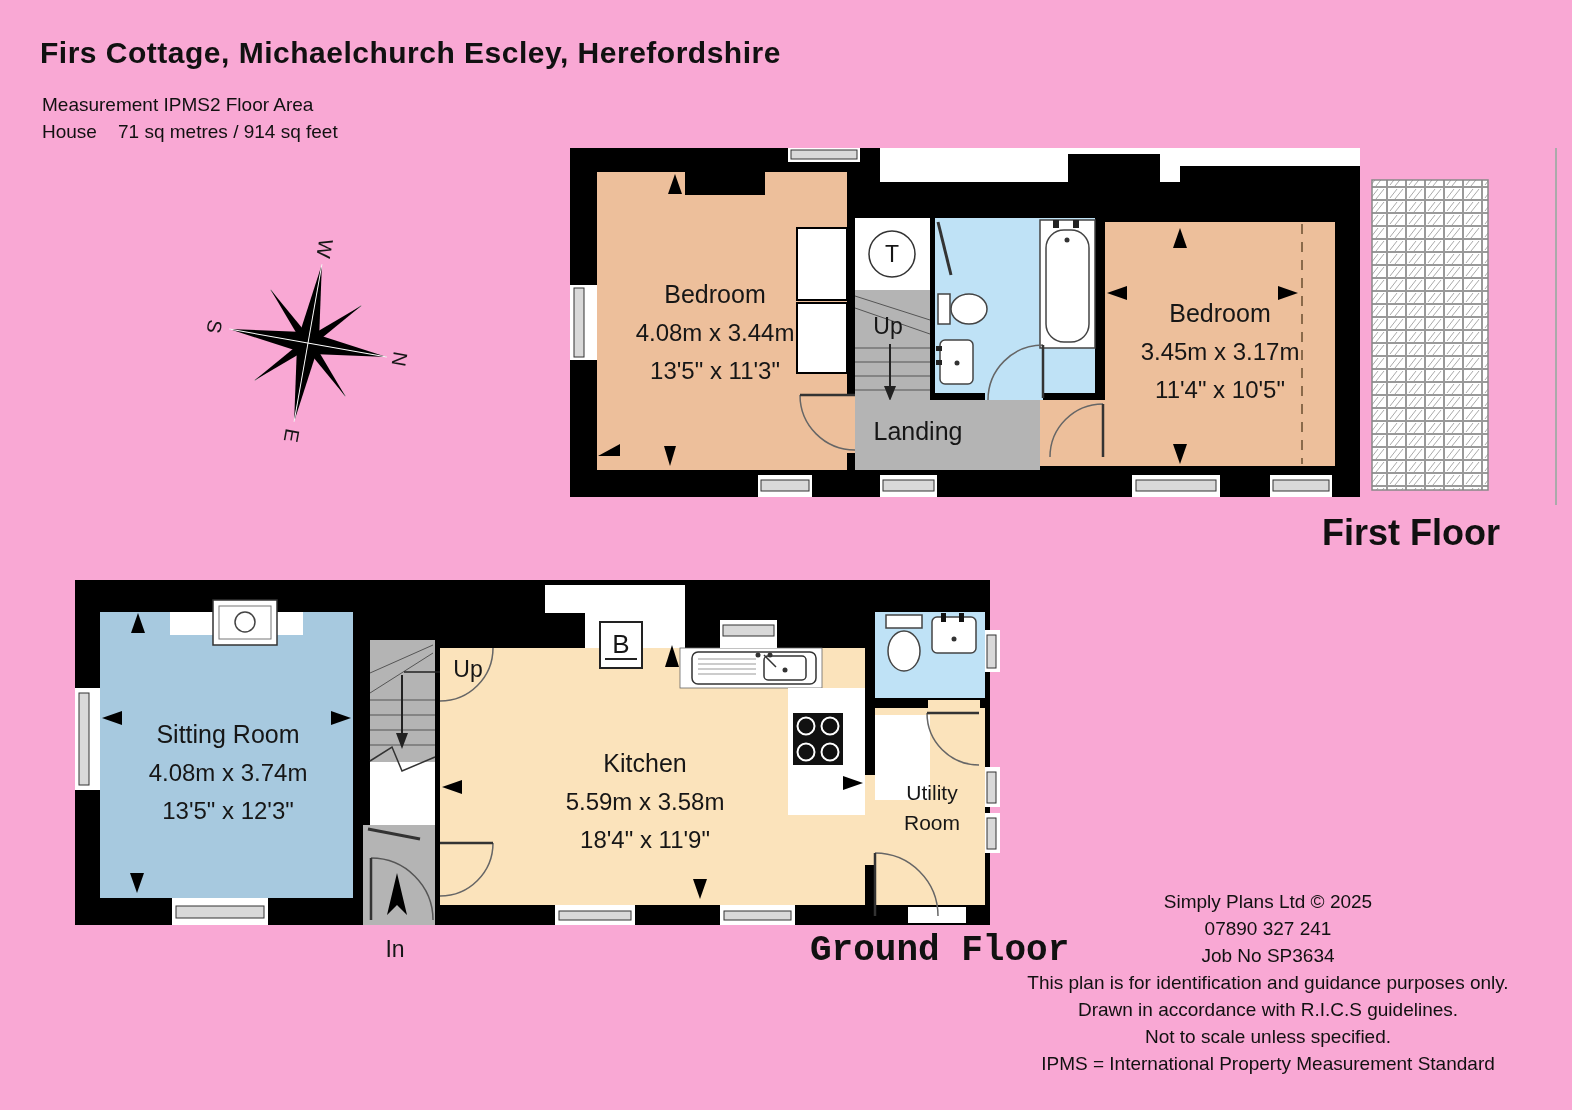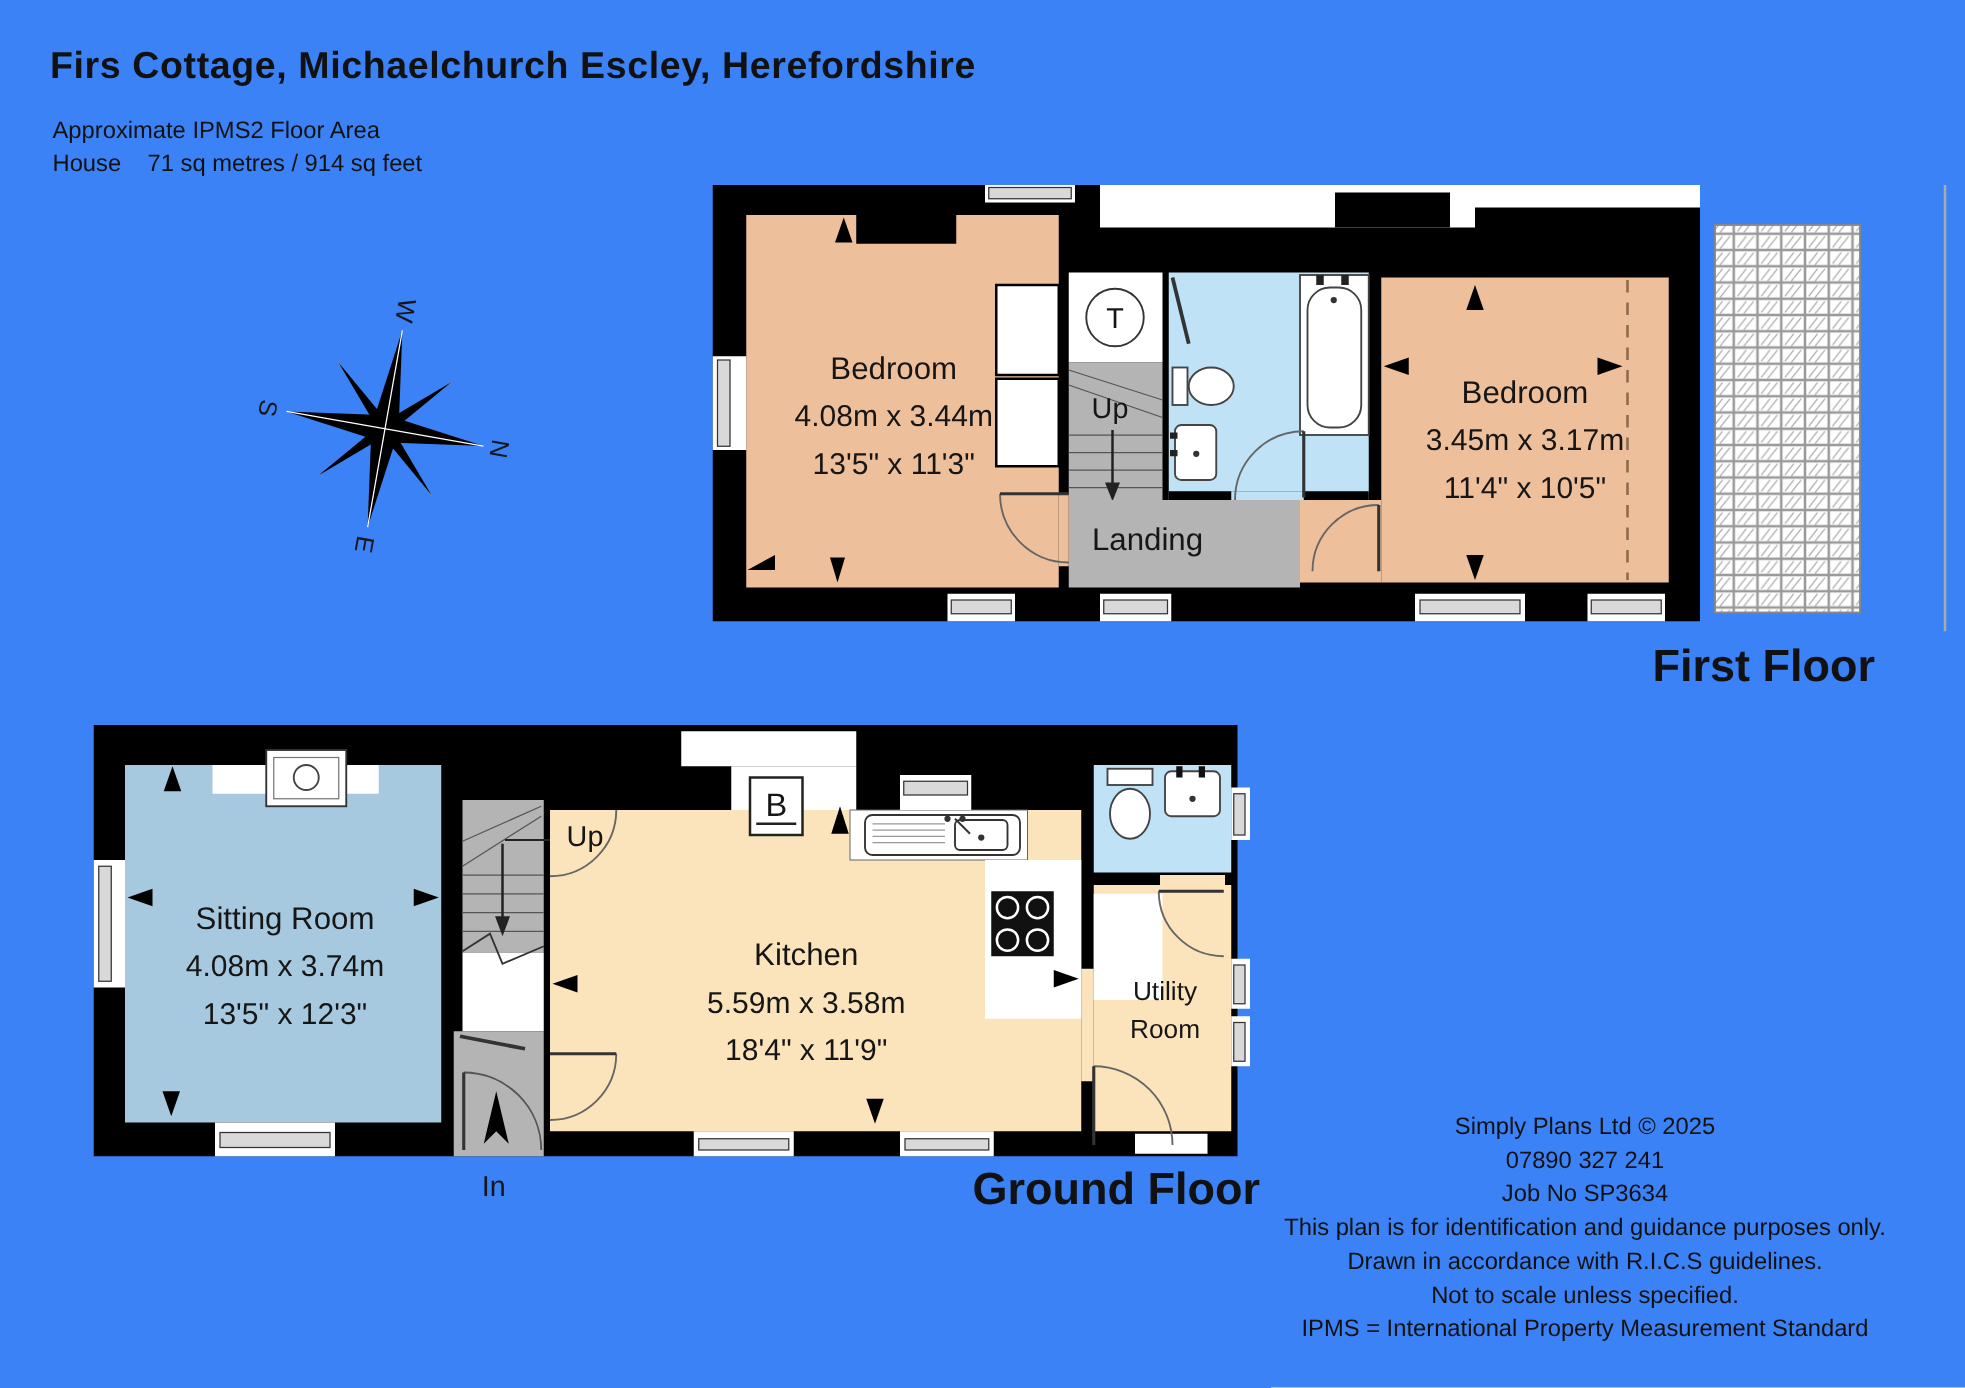--- a/index.html
+++ b/index.html
@@ -1,35 +1,35 @@
 <!DOCTYPE html>
 <html><head>
 <meta charset="utf-8">
 <style>
   html,body{margin:0;padding:0;background:#fff;}
-  .canvas{position:relative;width:1572px;height:1110px;background:#3b82f6;overflow:hidden;
+  .canvas{position:relative;width:1572px;height:1110px;background:#f9a8d4;overflow:hidden;
           font-family:"Liberation Sans", sans-serif;color:#111;}
   .abs{position:absolute;}
   .title{font-size:30px;font-weight:bold;letter-spacing:.5px;}
   .sub{font-size:19px;white-space:pre;}
   .floorlabel{font-size:36px;font-weight:bold;}
   .footer{width:620px;text-align:center;font-size:19px;line-height:27px;}
   svg text{font-family:"Liberation Sans", sans-serif;fill:#161616;}
   .roomname{font-size:25px;}
   .roomdim{font-size:24px;}
   .small{font-size:23px;}
   .tiny{font-size:21px;}
 </style>
 </head>
 <body>
 
 <div class="canvas">
 
   <div class="abs title" style="left:40px;top:36px;">Firs Cottage, Michaelchurch Escley, Herefordshire</div>
-  <div class="abs sub" style="left:42px;top:94px;">Approximate IPMS2 Floor Area</div>
+  <div class="abs sub" style="left:42px;top:94px;">Measurement IPMS2 Floor Area</div>
   <div class="abs sub" style="left:42px;top:121px;">House    71 sq metres / 914 sq feet</div>
 
   <svg class="abs" style="left:198px;top:233px;" width="220" height="220" viewBox="0 0 220 220">
     <g transform="rotate(100 110 110)">
       <line x1="64" y1="64" x2="156" y2="156" stroke="#888" stroke-width="1"></line>
       <line x1="64" y1="156" x2="156" y2="64" stroke="#888" stroke-width="1"></line>
       <polygon points="156,64 114,100 120,106" fill="#000"></polygon>
       <polygon points="64,64 106,100 100,106" fill="#000"></polygon>
       <polygon points="156,156 120,114 114,120" fill="#000"></polygon>
       <polygon points="64,156 100,114 106,120" fill="#000"></polygon>
@@ -300,21 +300,21 @@
       <rect x="927" y="60" width="9" height="33" fill="#d9d9d9" stroke="#333" stroke-width="1"></rect>
       <rect x="925" y="192" width="15" height="40" fill="#fff"></rect>
       <rect x="927" y="197" width="9" height="31" fill="#d9d9d9" stroke="#333" stroke-width="1"></rect>
       <rect x="925" y="238" width="15" height="40" fill="#fff"></rect>
       <rect x="927" y="243" width="9" height="31" fill="#d9d9d9" stroke="#333" stroke-width="1"></rect>
     </g>
 
     <text x="335" y="382" text-anchor="middle" class="small">In</text>
   </svg>
 
-  <div class="abs floorlabel" style="left:778px;top:930px;">Ground Floor</div>
+  <div class="abs floorlabel" style="left:810px;top:930px;font-family:Liberation Mono, monospace;">Ground Floor</div>
 
   <div class="abs footer" style="left:958px;top:888px;">
     <div>Simply Plans Ltd © 2025</div>
     <div>07890 327 241</div>
     <div>Job No SP3634</div>
     <div>This plan is for identification and guidance purposes only.</div>
     <div>Drawn in accordance with R.I.C.S guidelines.</div>
     <div>Not to scale unless specified.</div>
     <div>IPMS = International Property Measurement Standard</div>
   </div>

